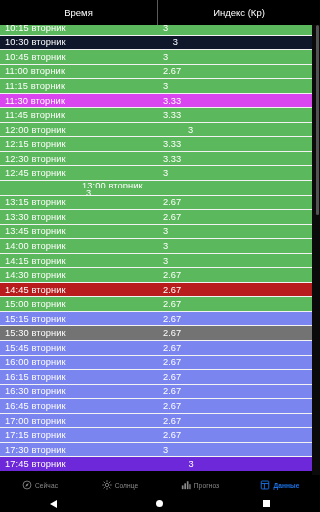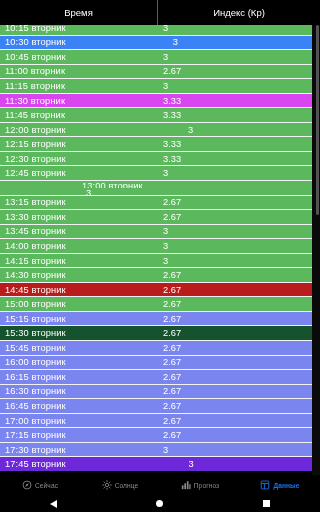--- a/index.html
+++ b/index.html
@@ -184,21 +184,21 @@
   <div class="table-header">
     <div class="th th-time">Время</div>
     <div class="th th-index">Индекс (Кр)</div>
   </div>
 
   <div class="table-body" id="table-body">
       <div class="row" style="background: rgb(92, 184, 92);">
         <div class="cell-time">10:15 вторник</div>
         <div class="cell-val">3</div>
       </div>
-      <div class="row" style="background: #3b82f6; gap: 16px;">
+      <div class="row" style="background: #0f172a; gap: 16px;">
         <div class="cell-time">10:30 вторник</div>
         <div class="cell-val">3</div>
       </div>
       <div class="row" style="background: rgb(92, 184, 92);">
         <div class="cell-time">10:45 вторник</div>
         <div class="cell-val">3</div>
       </div>
       <div class="row" style="background: rgb(92, 184, 92);">
         <div class="cell-time">11:00 вторник</div>
         <div class="cell-val">2.67</div>
@@ -264,21 +264,21 @@
         <div class="cell-val">2.67</div>
       </div>
       <div class="row" style="background: rgb(92, 184, 92);">
         <div class="cell-time">15:00 вторник</div>
         <div class="cell-val">2.67</div>
       </div>
       <div class="row" style="background: rgb(123, 133, 240);">
         <div class="cell-time">15:15 вторник</div>
         <div class="cell-val">2.67</div>
       </div>
-      <div class="row" style="background: #14532d;">
+      <div class="row" style="background: #737373;">
         <div class="cell-time">15:30 вторник</div>
         <div class="cell-val">2.67</div>
       </div>
       <div class="row" style="background: rgb(123, 133, 240);">
         <div class="cell-time">15:45 вторник</div>
         <div class="cell-val">2.67</div>
       </div>
       <div class="row" style="background: rgb(123, 133, 240);">
         <div class="cell-time">16:00 вторник</div>
         <div class="cell-val">2.67</div>

